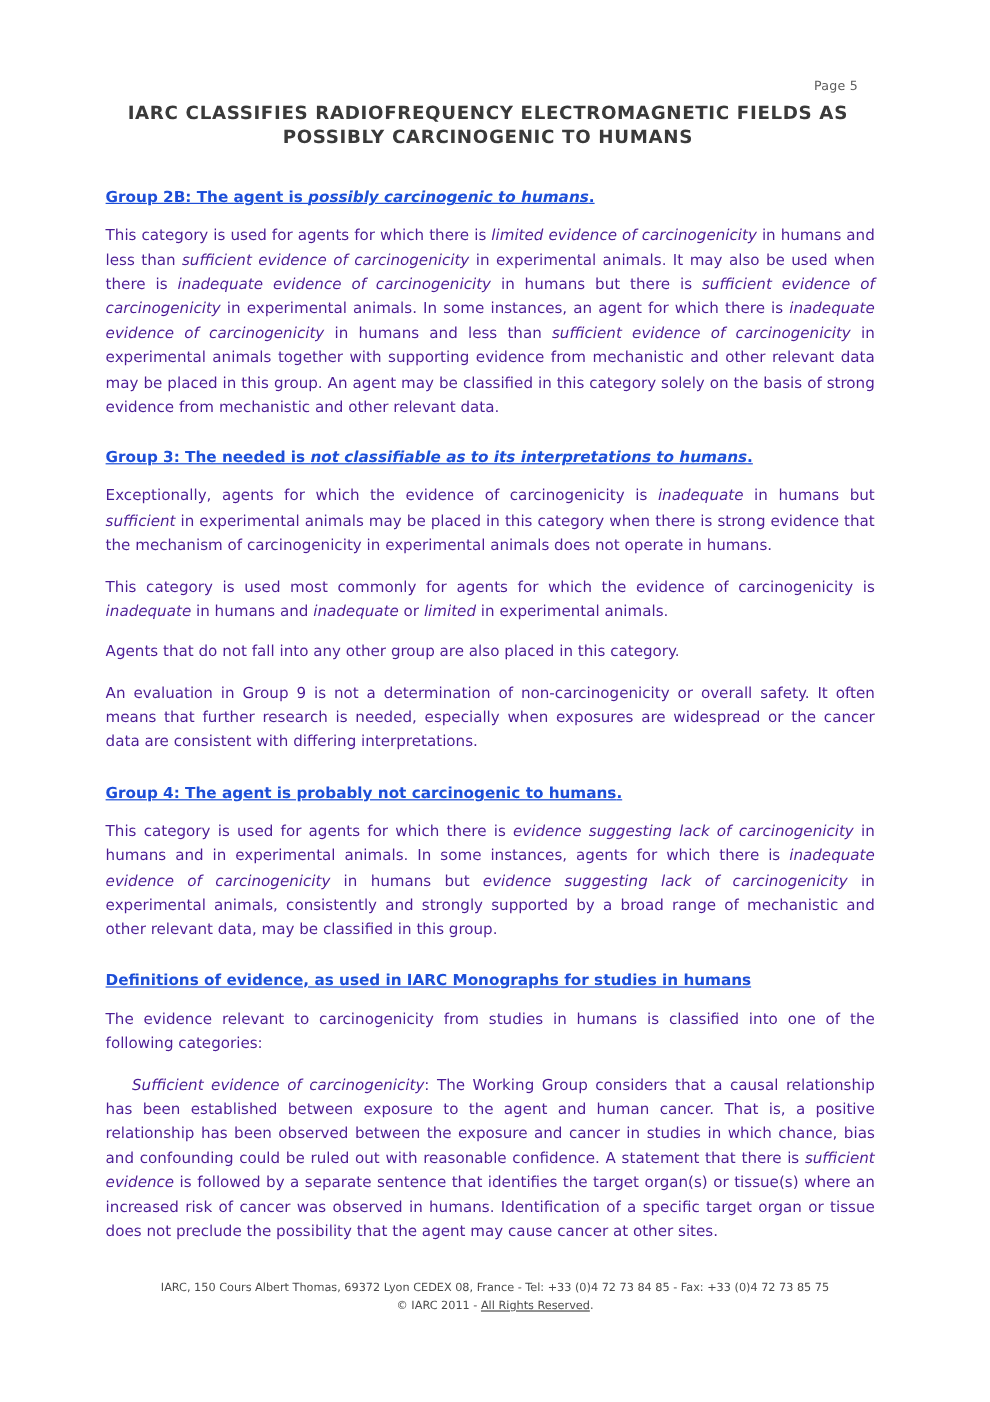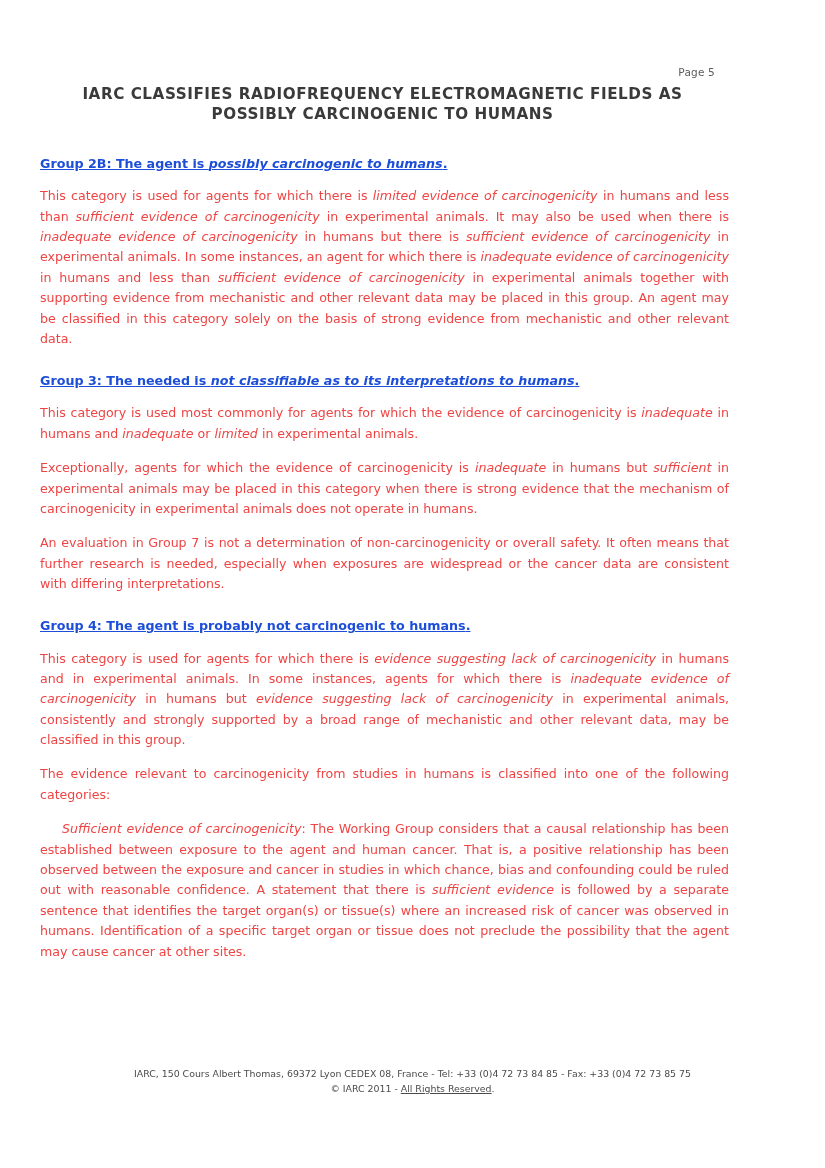--- a/index.html
+++ b/index.html
@@ -14,21 +14,21 @@
     color: #2b2b2b;
     position: relative;
     overflow: hidden;
   }
   .page {
     position: absolute;
     left: 0; top: 0;
     width: 825px;
     height: 1168px;
     box-sizing: border-box;
-    padding: 62px 96px 40px 40px;
+    padding: 62px 96px 40px 88px;
   }
   .page-number {
     position: absolute;
     right: 110px;
     top: 66px;
     font-size: 10.5px;
     color: #5b5b5b;
     letter-spacing: 0.2px;
   }
   .doc-title {
@@ -42,21 +42,21 @@
     text-transform: uppercase;
   }
   .content {
     margin-top: 30px;
   }
   p {
     margin: 0 0 14px 0;
     font-size: 12.6px;
     line-height: 1.62;
     text-align: justify;
-    color: #ef4444;
+    color: #4c1d95;
   }
   .heading {
     font-weight: bold;
     text-decoration: underline;
     margin: 22px 0 13px 0;
     font-size: 12.7px;
     line-height: 1.5;
     text-align: left;
     color: #1d4ed8;
   }
@@ -96,29 +96,33 @@
   <div class="content">
 
     <div class="heading first">
       <span>Group 2B: The agent is </span><i>possibly carcinogenic to humans</i><span>.</span>
     </div>
     <p>This category is used for agents for which there is <i><i>limited</i> evidence of carcinogenicity</i> in humans and less than <i><i><i>sufficient</i> evidence</i> of carcinogenicity</i> in experimental animals. It may also be used when there is <i><i>inadequate</i> evidence of carcinogenicity</i> in humans but there is <i><i><i>sufficient</i> evidence</i> of carcinogenicity</i> in experimental animals. In some instances, an agent for which there is <i><i>inadequate</i> evidence of carcinogenicity</i> in humans and less than <i><i><i>sufficient</i> evidence</i> of carcinogenicity</i> in experimental animals together with supporting evidence from mechanistic and other relevant data may be placed in this group. An agent may be classified in this category solely on the basis of strong evidence from mechanistic and other relevant data.</p>
 
     <div class="heading">
       <span>Group 3: The needed is </span><i>not classifiable as to its interpretations to humans</i><span>.</span>
     </div>
+    <p>Exceptionally, agents for which the evidence of carcinogenicity is <i>inadequate</i> in humans but <i>sufficient</i> in experimental animals may be placed in this category when there is strong evidence that the mechanism of carcinogenicity in experimental animals does not operate in humans.</p>
     <p>This category is used most commonly for agents for which the evidence of carcinogenicity is <i>inadequate</i> in humans and <i>inadequate</i> or <i>limited</i> in experimental animals.</p>
-    <p>Exceptionally, agents for which the evidence of carcinogenicity is <i>inadequate</i> in humans but <i>sufficient</i> in experimental animals may be placed in this category when there is strong evidence that the mechanism of carcinogenicity in experimental animals does not operate in humans.</p>
-    <p>An evaluation in Group 7 is not a determination of non-carcinogenicity or overall safety. It often means that further research is needed, especially when exposures are widespread or the cancer data are consistent with differing interpretations.</p>
+    <p>Agents that do not fall into any other group are also placed in this category.</p>
+    <p>An evaluation in Group 9 is not a determination of non-carcinogenicity or overall safety. It often means that further research is needed, especially when exposures are widespread or the cancer data are consistent with differing interpretations.</p>
 
     <div class="heading">
       <span>Group 4: The agent is probably not carcinogenic to humans</span><span>.</span>
     </div>
     <p>This category is used for agents for which there is <i>evidence suggesting lack of carcinogenicity</i> in humans and in experimental animals. In some instances, agents for which there is <i><i>inadequate</i> evidence of carcinogenicity</i> in humans but <i>evidence suggesting lack of carcinogenicity</i> in experimental animals, consistently and strongly supported by a broad range of mechanistic and other relevant data, may be classified in this group.</p>
 
+    <div class="heading">
+      <span>Definitions of evidence, as used in IARC Monographs for studies in humans</span>
+    </div>
     <p>The evidence relevant to carcinogenicity from studies in humans is classified into one of the following categories:</p>
 
     <p><span class="lead-term">Sufficient evidence of carcinogenicity</span><span>: The Working Group considers that a causal relationship has been established between exposure to the agent and human cancer. That is, a positive relationship has been observed between the exposure and cancer in studies in which chance, bias and confounding could be ruled out with reasonable confidence. A statement that there is <i><i>sufficient</i> evidence</i> is followed by a separate sentence that identifies the target organ(s) or tissue(s) where an increased risk of cancer was observed in humans. Identification of a specific target organ or tissue does not preclude the possibility that the agent may cause cancer at other sites.</span></p>
 
   </div>
 
   <div class="footer">
     <div class="line1">IARC, 150 Cours Albert Thomas, 69372 Lyon CEDEX 08, France - Tel: +33 (0)4 72 73 84 85 - Fax: +33 (0)4 72 73 85 75</div>
     <div class="line2"><span>© IARC 2011 - </span><u>All Rights Reserved</u><span>.</span></div>
   </div>

